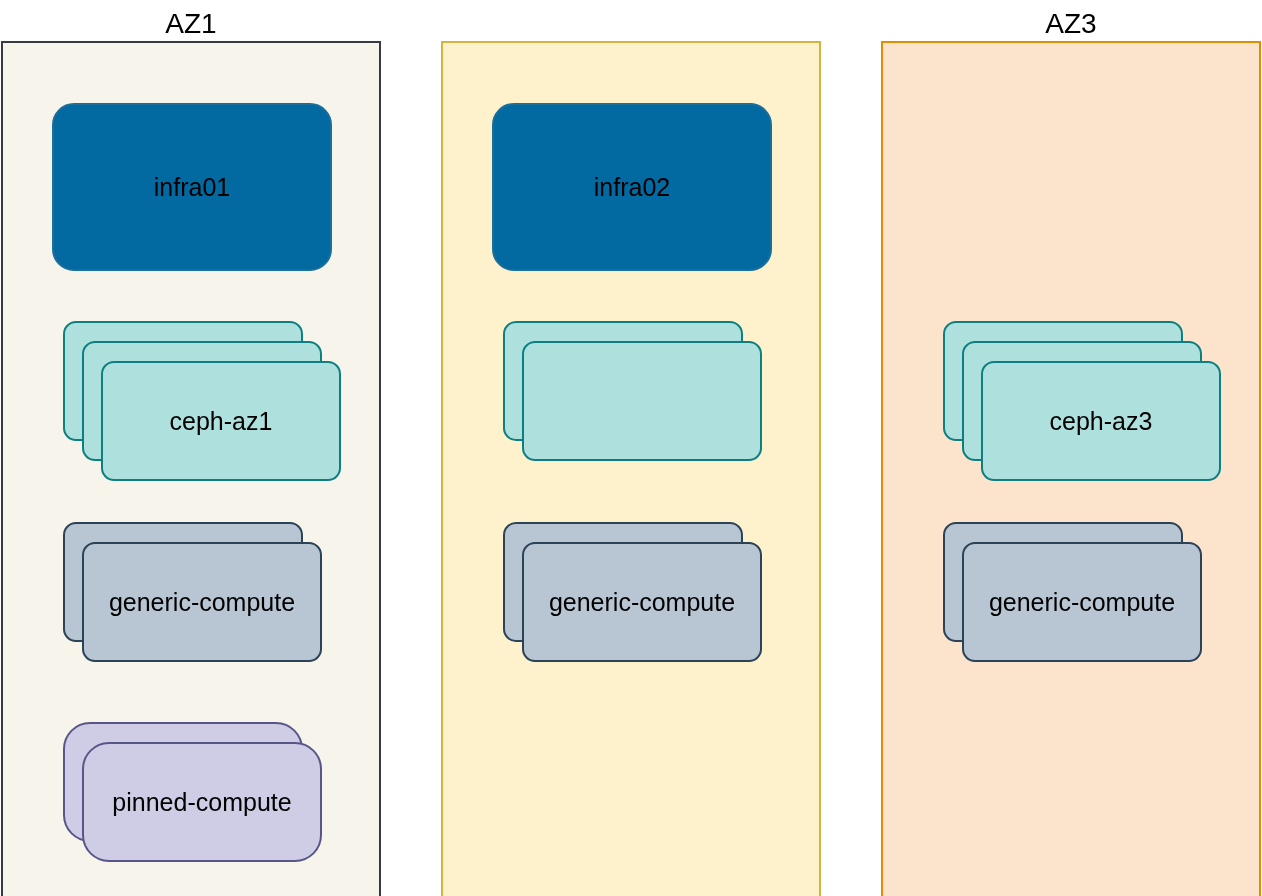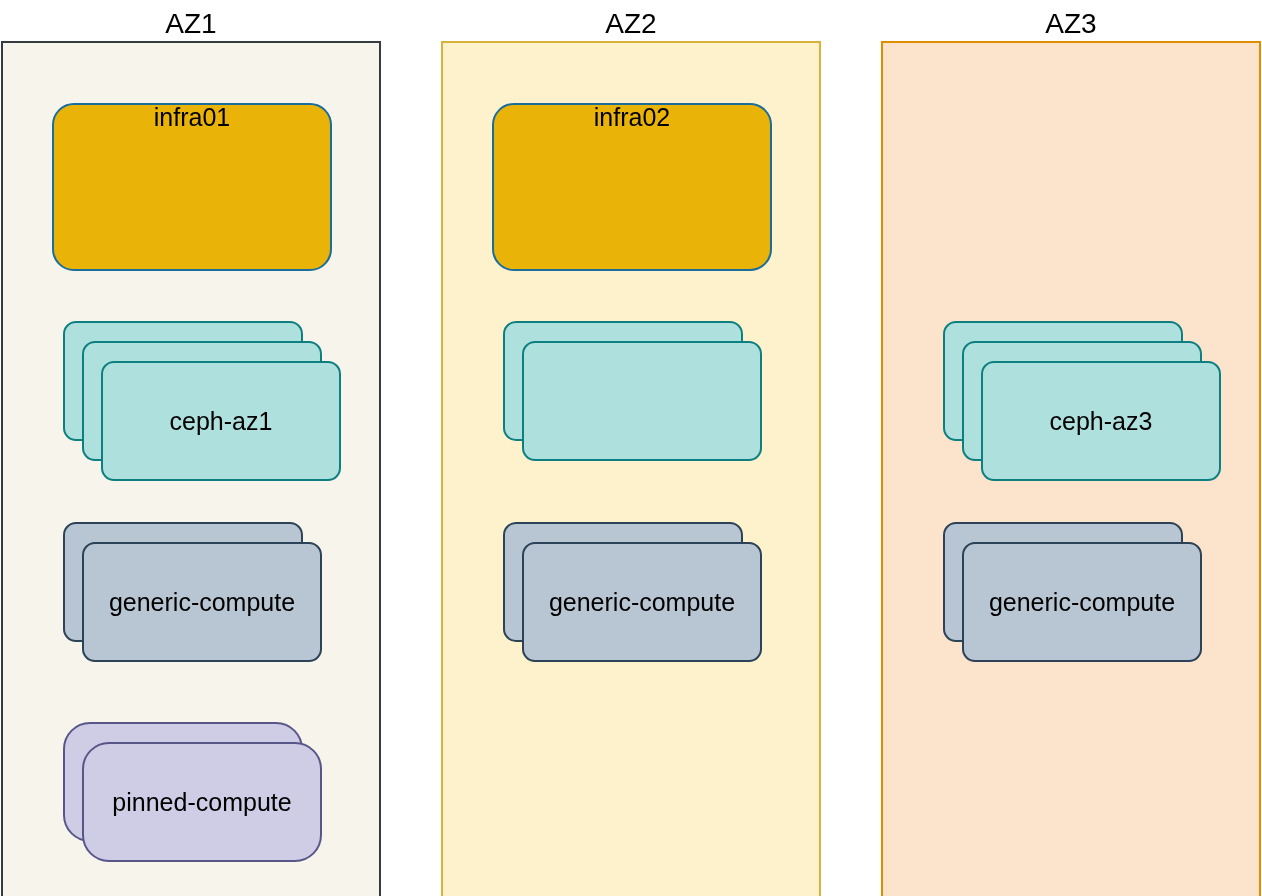--- a/index.html
+++ b/index.html
@@ -52,25 +52,25 @@
   .az-3 .az-box { background: #fce4cc; border-color: #e08e00; }
 
   
   .node-infra {
     position: absolute;
     left: 49px;
     top: 60px;
     width: 280px;
     height: 168px;
     box-sizing: border-box;
-    background: #eab308;
+    background: #0369a1;
     border: 2px solid #1a6e9c;
     border-radius: 22px;
     display: flex;
-    align-items: flex-start;
+    align-items: center;
     justify-content: center;
   }
 
   
   .stack { position: absolute; padding-left: 45px; }
   .slot-ceph    { left: 60px; top: 278px; width: 278px; height: 160px; }
   .slot-generic { left: 60px; top: 479px; width: 259px; height: 140px; }
   .slot-pinned  { left: 60px; top: 679px; width: 259px; height: 140px; }
 
   .layer {
@@ -131,21 +131,20 @@
         <div class="layer p0"></div>
         <div class="layer p1">
           <span class="node-label">pinned-compute</span>
         </div>
       </div>
 
     </div>
   </div>
 
   <div class="az az-2">
-    <div class="az-title">AZ2</div>
     <div class="az-box">
 
       <div class="node-infra">
         <span class="node-label">infra02</span>
       </div>
 
       <div class="stack slot-ceph ceph">
         <div class="layer p0"></div>
         <div class="layer p1"></div>
       </div>

